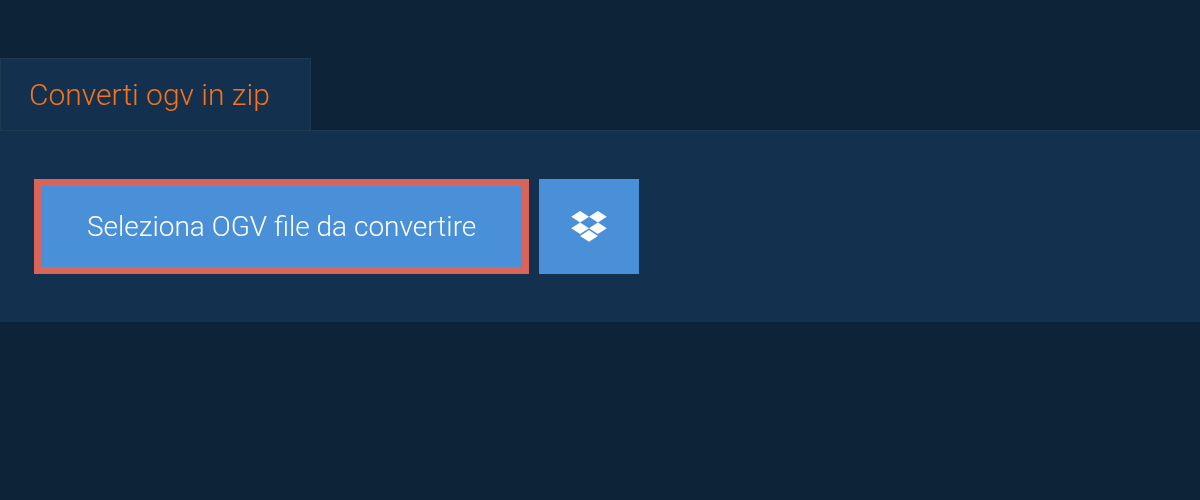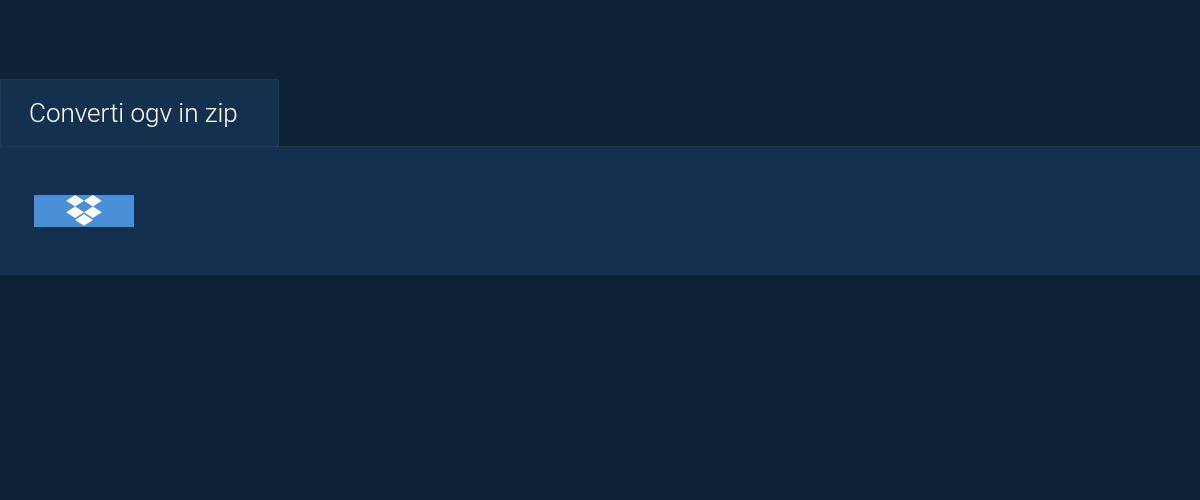--- a/index.html
+++ b/index.html
@@ -13,28 +13,27 @@
       background: #0d2438;
       font-family: -apple-system, BlinkMacSystemFont, "Segoe UI", Roboto, Helvetica, Arial, sans-serif;
       overflow: hidden;
     }
     .tab-container {
       padding-top: 58px;
     }
     .tab {
       display: inline-block;
       background: #13314f;
-      color: #ffffff;
-      font-size: 26px;
+      color: #f97316;
+      font-size: 30px;
       font-weight: 300;
       padding: 18px 40px 18px 28px;
       border-top: 1px solid #1e3a52;
       border-left: 1px solid #1e3a52;
       border-right: 1px solid #1e3a52;
-      margin-top: 21px;
     }
     .panel {
       background: #13314f;
       padding: 48px 34px 48px 34px;
       border-top: 1px solid #1e3a52;
     }
     .button-row {
       display: flex;
       gap: 10px;
       align-items: stretch;
@@ -70,20 +69,23 @@
 <body>
 
 <div class="tab-container">
   <div class="tab">
     <span>Converti ogv in zip</span>
   </div>
 </div>
 
 <div class="panel">
   <div class="button-row">
+    <div class="select-button">
+      <span>Seleziona OGV file da convertire</span>
+    </div>
     <div class="dropbox-button">
       <svg class="dropbox-icon" viewBox="0 0 40 36">
         <path d="M10 0 L20 6.5 L10 13 L0 6.5 Z"></path>
         <path d="M30 0 L40 6.5 L30 13 L20 6.5 Z"></path>
         <path d="M0 19.5 L10 13 L20 19.5 L10 26 Z"></path>
         <path d="M20 19.5 L30 13 L40 19.5 L30 26 Z"></path>
         <path d="M10 28 L20 21.5 L30 28 L20 34.5 Z"></path>
       </svg>
     </div>
   </div>

